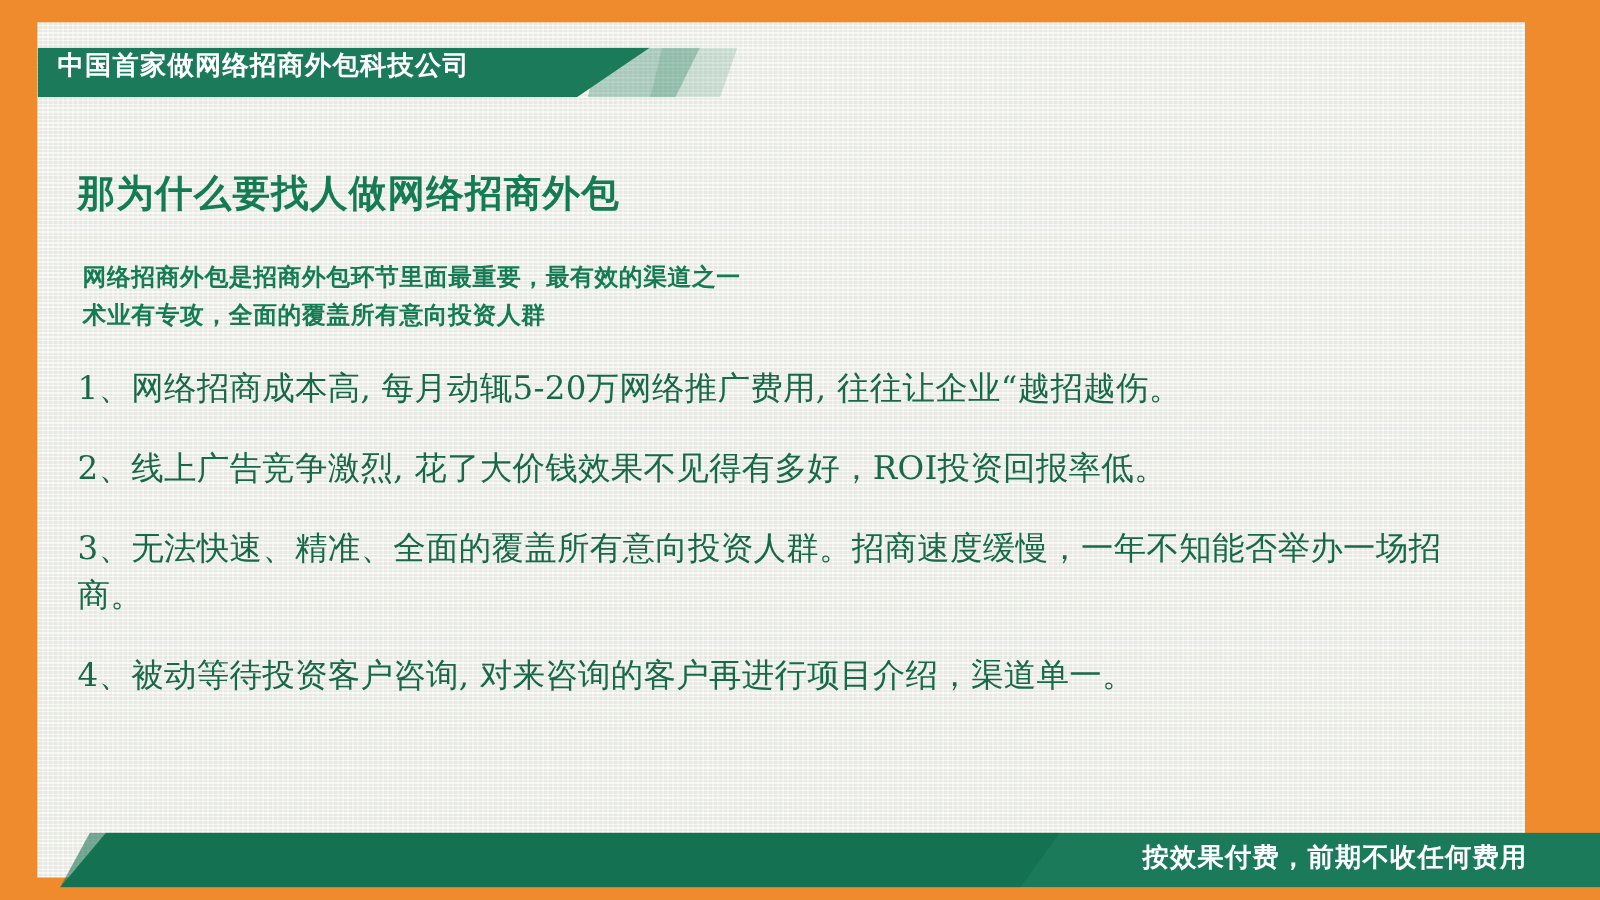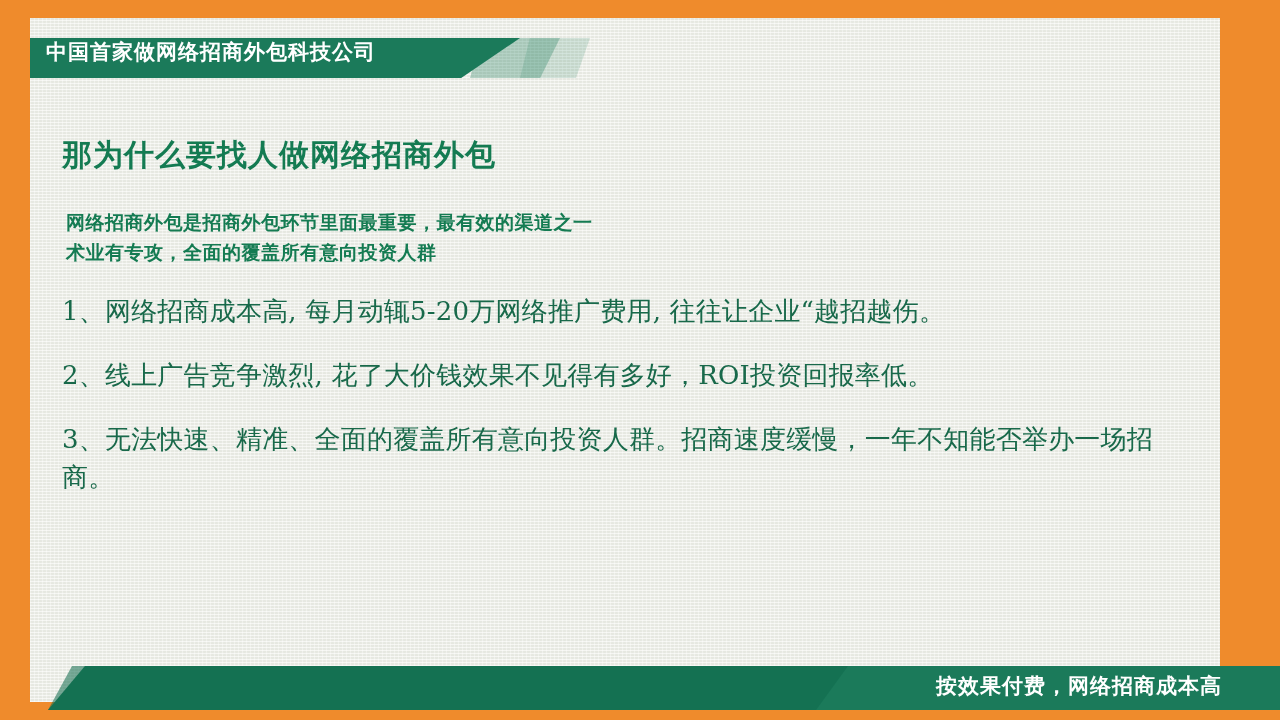--- a/index.html
+++ b/index.html
@@ -165,21 +165,22 @@
 
   <div class="subtitle">
     <div>网络招商外包是招商外包环节里面最重要，最有效的渠道之一</div>
     <div>术业有专攻，全面的覆盖所有意向投资人群</div>
   </div>
 
   <div class="body-list">
     <div class="body-item">1、网络招商成本高, 每月动辄5-20万网络推广费用, 往往让企业“越招越伤。</div>
     <div class="body-item">2、线上广告竞争激烈, 花了大价钱效果不见得有多好，ROI投资回报率低。</div>
     <div class="body-item">3、无法快速、精准、全面的覆盖所有意向投资人群。招商速度缓慢，一年不知能否举办一场招商。</div>
+    <div class="body-item">4、被动等待投资客户咨询, 对来咨询的客户再进行项目介绍，渠道单一。</div>
   </div>
 
   <div class="bottom-wrap">
     <div class="bottom-bar"></div>
     <div class="bottom-bar-light"></div>
-    <div class="bottom-text">按效果付费，网络招商成本高</div>
+    <div class="bottom-text">按效果付费，前期不收任何费用</div>
   </div>
 
 </div>
 
 </body></html>

